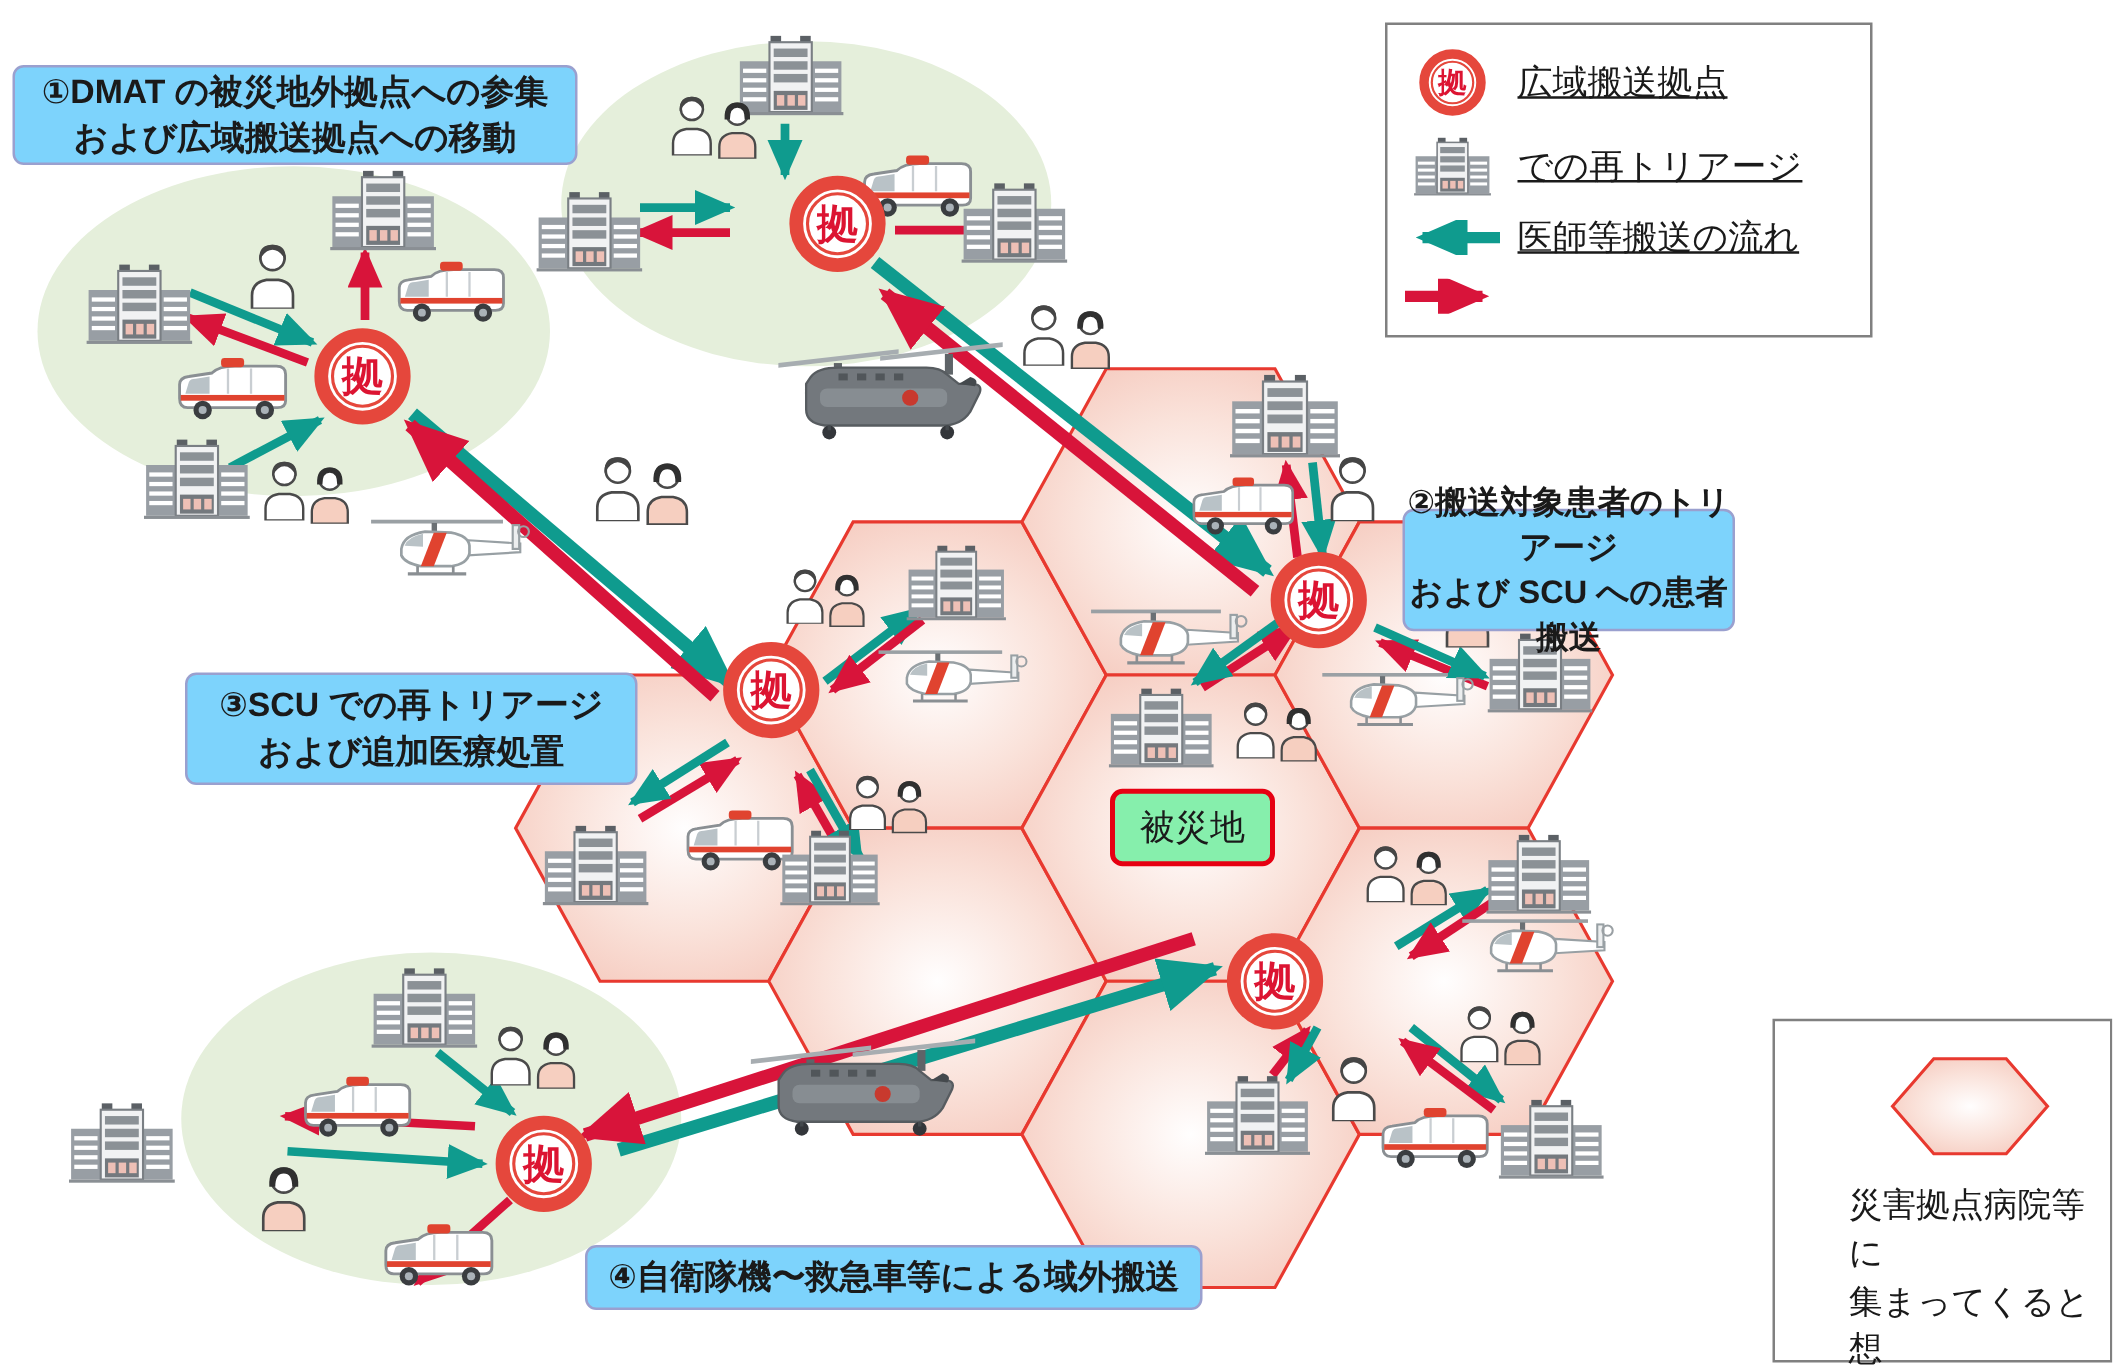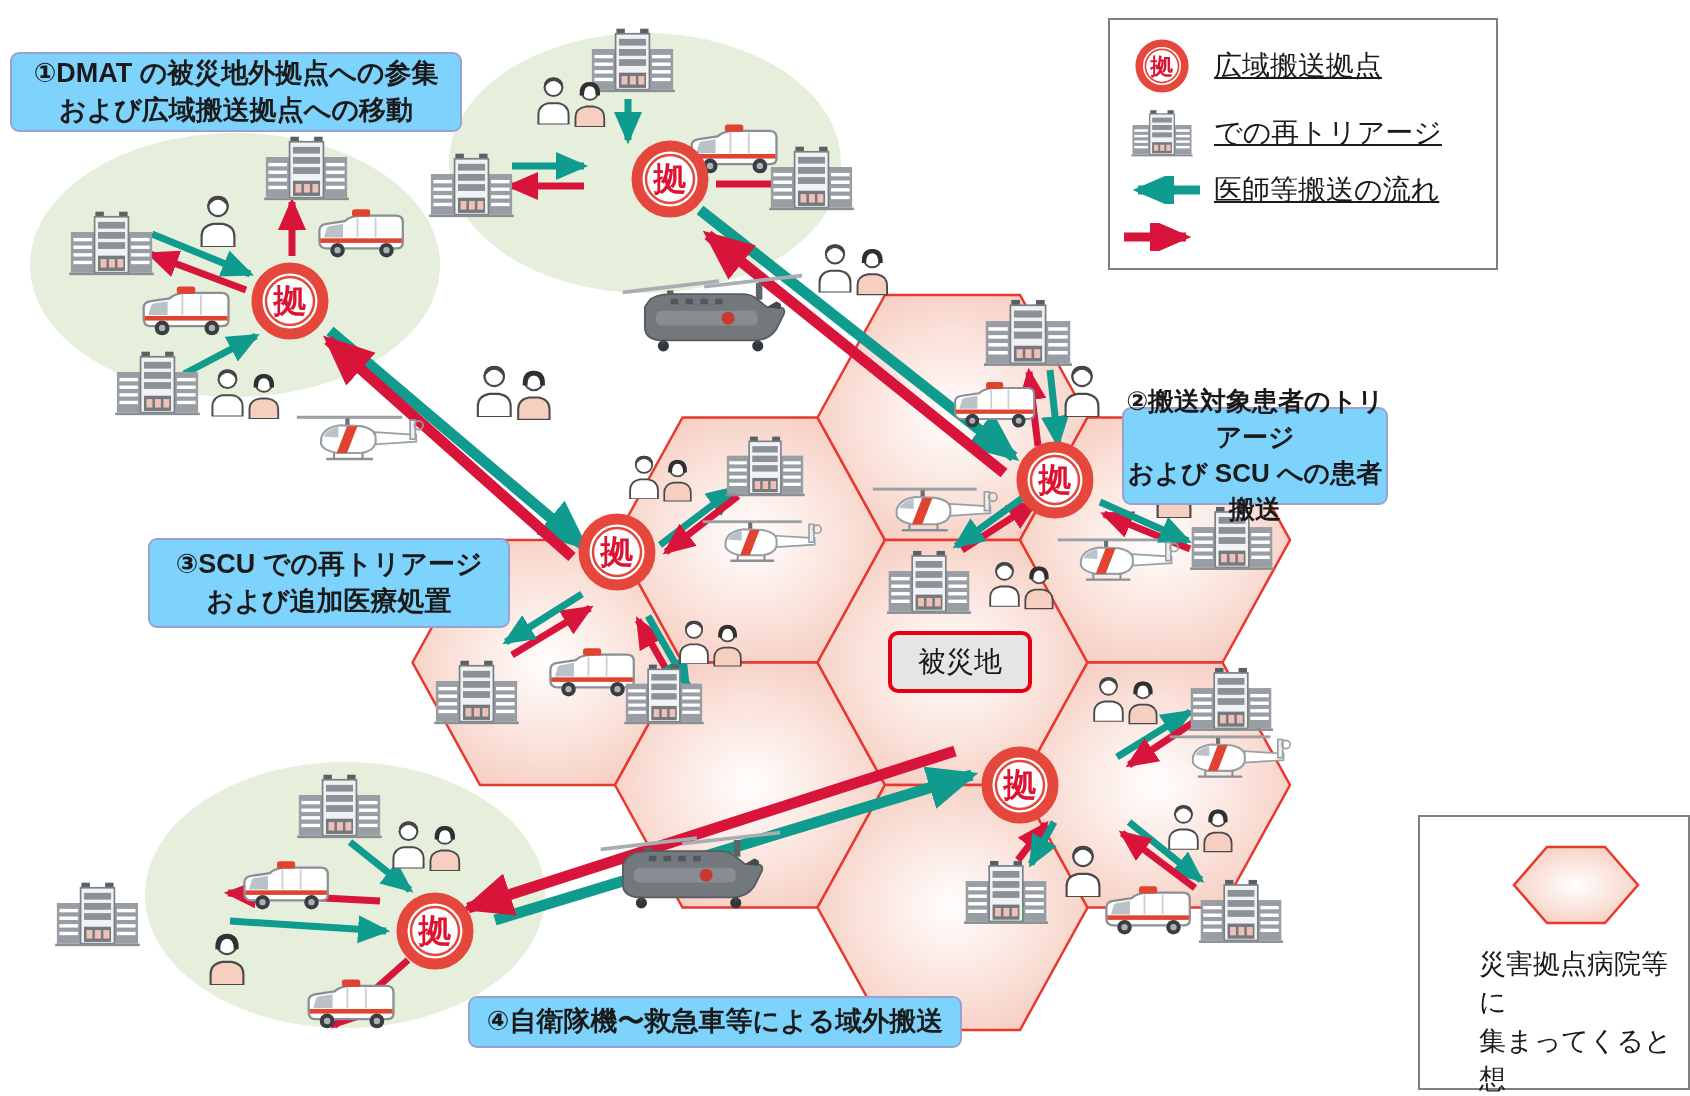--- a/index.html
+++ b/index.html
@@ -2,22 +2,22 @@
 <html><head>
 <meta charset="utf-8">
 <style>
   html,body{margin:0;padding:0;background:#fff;}
   #stage{position:relative;width:1690px;height:1096px;background:#fff;overflow:hidden;
          font-family:"Liberation Sans","DejaVu Sans",sans-serif;color:#1a1a1a;}
   #diagram{position:absolute;left:0;top:0;}
   .note{position:absolute;background:#7dd3fc;border:2px solid #9aa0cf;border-radius:9px;
         display:flex;align-items:center;justify-content:center;text-align:center;
         white-space:pre-line;font-size:27px;line-height:1.38;font-weight:700;box-sizing:border-box;margin-top:44px;}
-  #disaster-label{position:absolute;left:888px;top:631px;width:144px;height:62px;
-        background:#e5e5e5;border:4px solid #e60012;border-radius:10px;display:flex;
+  #disaster-label{position:absolute;left:888px;top:631px;width:132px;height:62px;
+        background:#86efac;border:4px solid #e60012;border-radius:10px;display:flex;
         align-items:center;justify-content:center;font-size:28px;box-sizing:border-box;}
   #legend{position:absolute;left:1108px;top:18px;width:390px;height:252px;background:#fff;
         border:2px solid #808080;box-sizing:border-box;display:flex;flex-direction:column;
         justify-content:center;gap:14px;padding:10px 0;}
   .legend-row{display:flex;align-items:center;}
   .legend-ic{width:104px;display:flex;align-items:center;justify-content:center;flex:0 0 104px;}
   .legend-tx{font-size:28px;text-decoration:underline;}
   #range-box{position:absolute;left:1418px;top:815px;width:272px;height:275px;background:#fff;
         border:2px solid #808080;box-sizing:border-box;padding-left:43px;}
   #range-box .hexwrap{display:flex;justify-content:center;margin-top:22px;}

